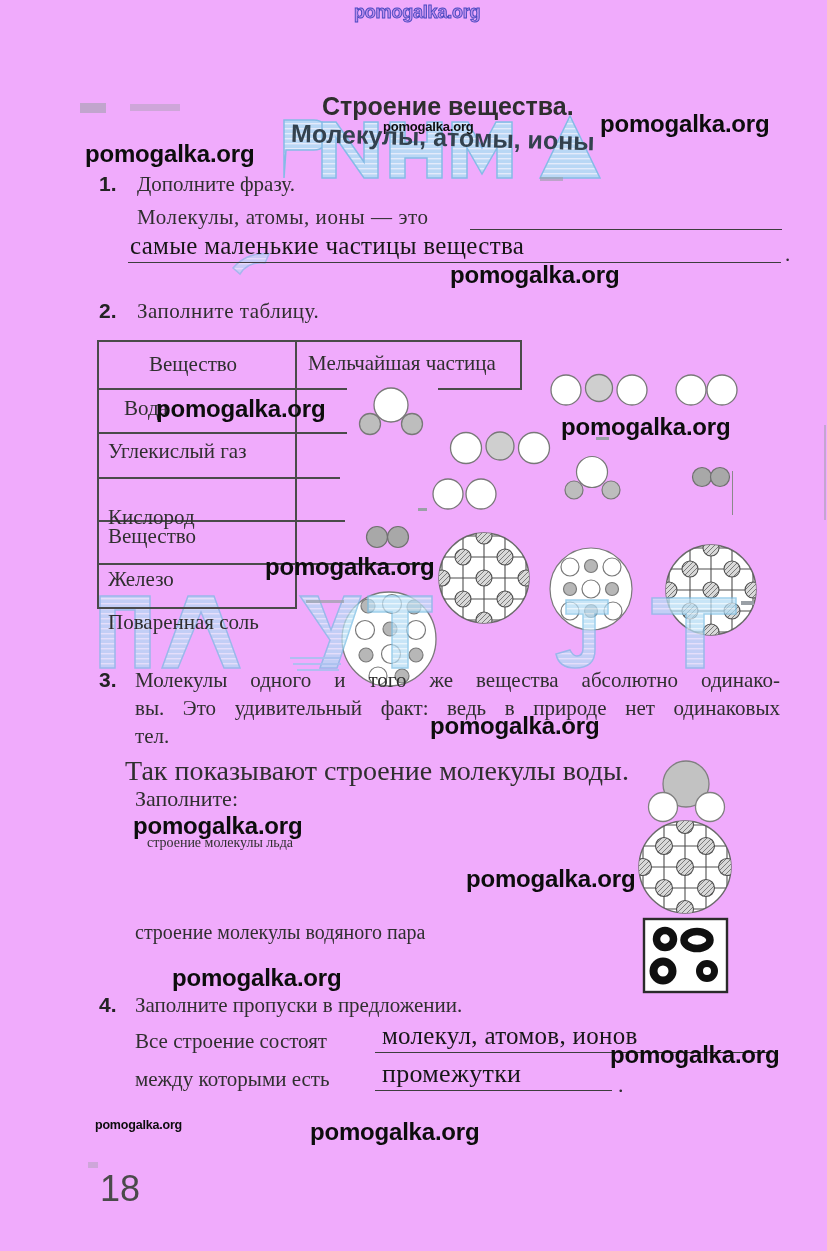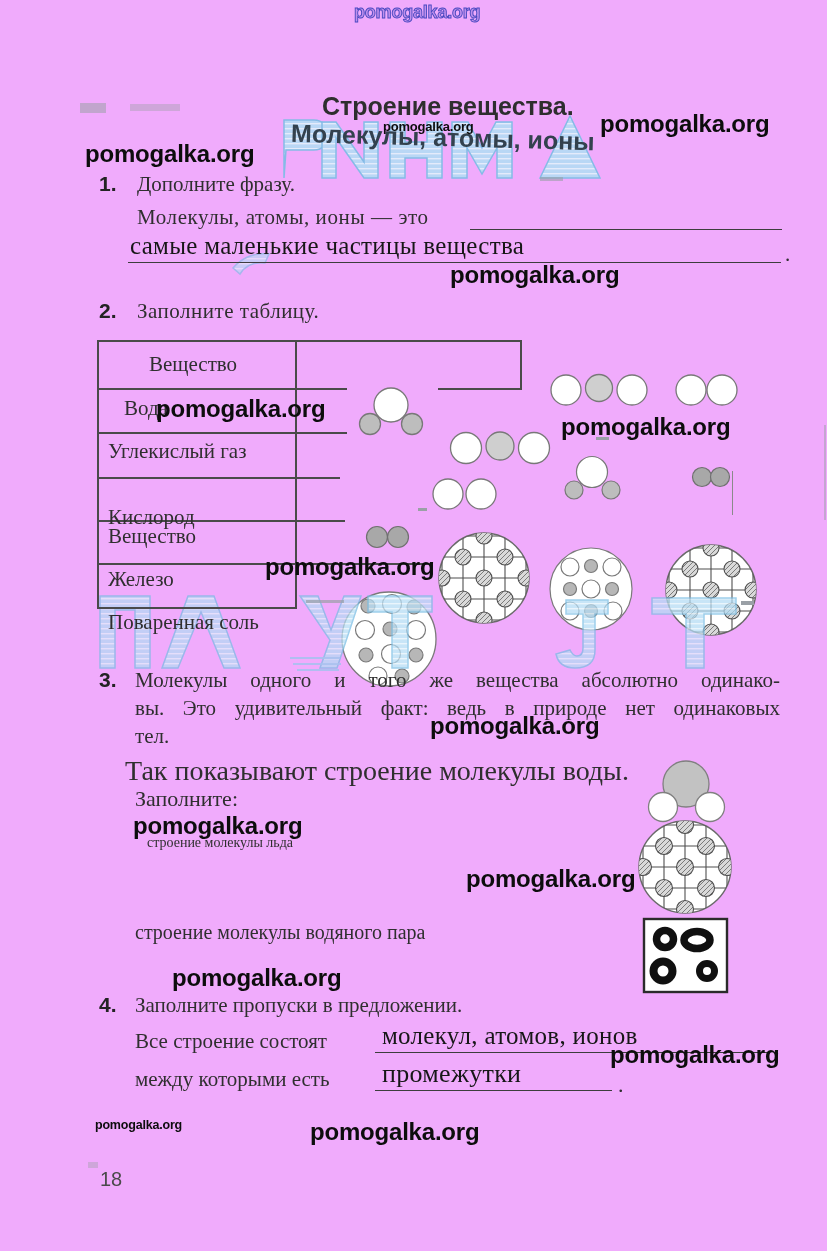--- a/index.html
+++ b/index.html
@@ -11,21 +11,21 @@
   .hand{font-family:"Liberation Serif",serif;font-size:25px;color:#171717;letter-spacing:.3px;white-space:nowrap;z-index:3;}
   .wm{font-family:"Liberation Sans",sans-serif;font-weight:bold;font-size:24px;color:#0d0d0d;
       white-space:nowrap;z-index:4;letter-spacing:-0.2px;}
   .wm-sm{font-size:13px;}
   .wm-outline{font-size:18px;color:rgba(80,80,200,0.30);-webkit-text-stroke:0.9px #4848c0;z-index:4;}
   .uline{height:0;border-top:1.6px solid #3d3d3d;z-index:2;}
   .tline{background:#4a4a4a;z-index:2;}
   .dash{background:#9aa0a6;z-index:2;}
   .just{text-align:justify;text-align-last:justify;}
   .svglayer{position:absolute;left:0;top:0;z-index:1;}
-  .pgnum{font-family:"Liberation Sans",sans-serif;font-size:20px;color:#4a4a4a;z-index:3;}
+  .pgnum{font-family:"Liberation Sans",sans-serif;font-size:36px;color:#4a4a4a;z-index:3;}
   .titl{font-family:"Liberation Sans",sans-serif;font-weight:bold;font-size:25px;white-space:nowrap;z-index:3;}
 </style>
 </head>
 <body>
 
 <div class="page">
 
   <svg class="svglayer" width="827" height="1251" viewBox="0 0 827 1251">
     <defs>
       <pattern id="ph" width="5" height="5" patternUnits="userSpaceOnUse">
@@ -273,20 +273,21 @@
   <span class="abs txt" style="left:137px;top:205px;letter-spacing:.6px;">Молекулы, атомы, ионы — это</span>
   <div class="abs uline" style="left:470px;top:229px;width:312px;"></div>
   <span class="abs hand" style="left:130px;top:232px;">самые маленькие частицы вещества</span>
   <div class="abs uline" style="left:128px;top:262px;width:653px;"></div>
   <span class="abs txt" style="left:785px;top:242px;">.</span>
 
   <span class="abs txt b" style="left:99px;top:299px;font-size:21px;">2.</span>
   <span class="abs txt" style="left:137px;top:299px;letter-spacing:.5px;">Заполните таблицу.</span>
 
   <span class="abs txt" style="left:149px;top:352px;">Вещество</span>
+  <span class="abs txt" style="left:308px;top:351px;">Мельчайшая частица</span>
 
   <span class="abs txt" style="left:108px;top:396px;margin-left:16px;">Вода</span>
   <span class="abs txt" style="left:108px;top:439px;">Углекислый газ</span>
   <span class="abs txt" style="left:108px;top:482px;margin-top:23px;">Кислород</span>
   <span class="abs txt" style="left:108px;top:524px;">Вещество</span>
   <span class="abs txt" style="left:108px;top:567px;">Железо</span>
   <span class="abs txt" style="left:108px;top:610px;">Поваренная соль</span>
 
   <span class="abs txt b" style="left:99px;top:668px;font-size:21px;">3.</span>
   <div class="abs txt just" style="left:135px;top:668px;width:645px;">Молекулы одного и того же вещества абсолютно одинако-</div>

